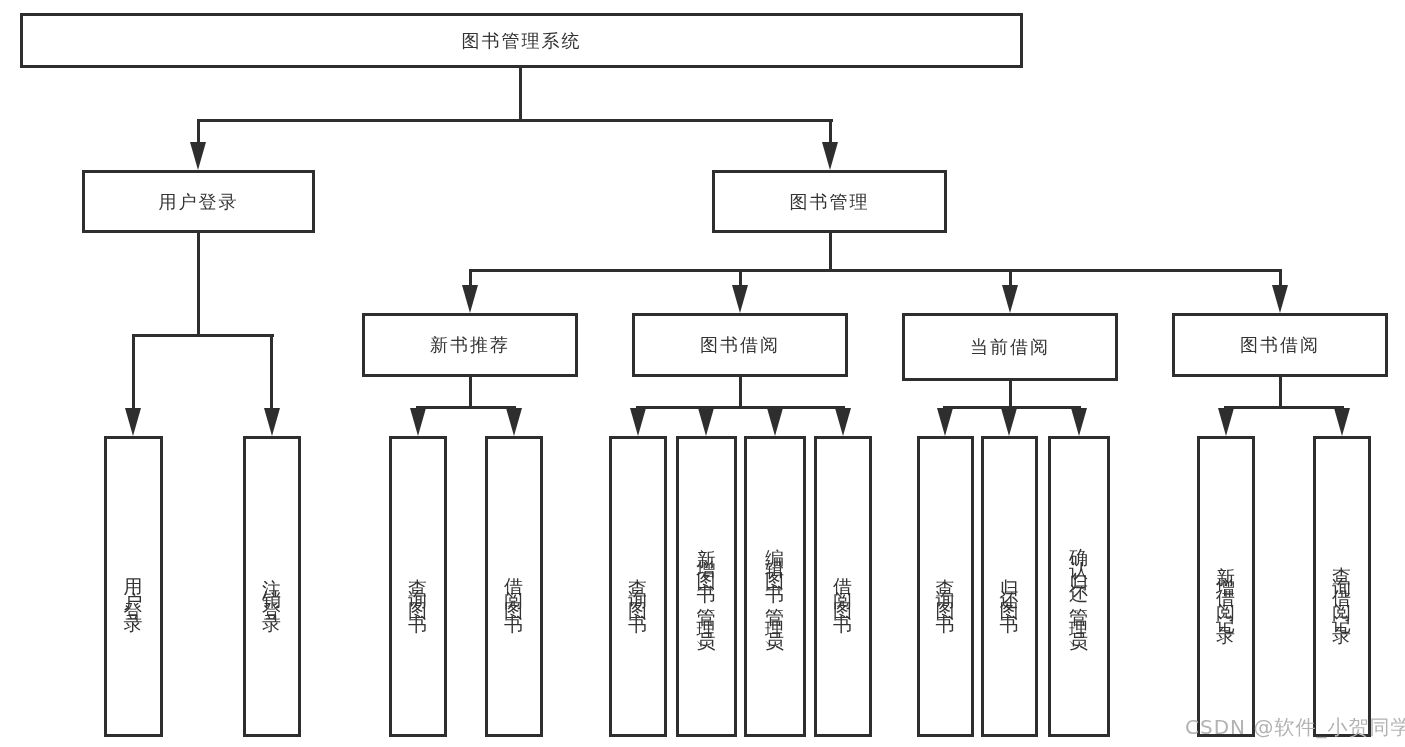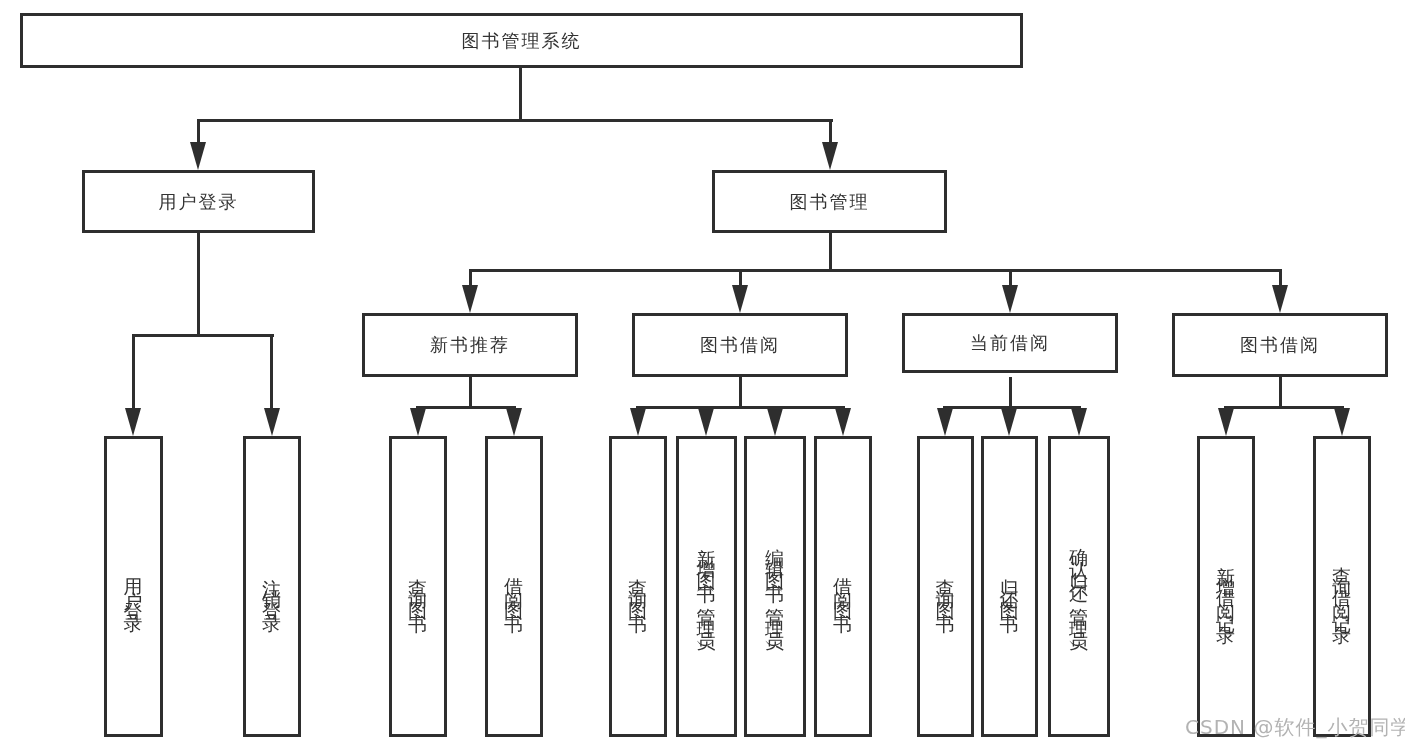--- a/index.html
+++ b/index.html
@@ -81,21 +81,21 @@
   </div>
 
   <div class="hbox" style="left:362px;top:313px;width:216px;height:64px;">
     <span>新书推荐</span>
   </div>
 
   <div class="hbox" style="left:632px;top:313px;width:216px;height:64px;">
     <span>图书借阅</span>
   </div>
 
-  <div class="hbox" style="left:902px;top:313px;width:216px;height:60px;">
+  <div class="hbox" style="left:902px;top:313px;width:216px;height:68px;">
     <span>当前借阅</span>
   </div>
 
   <div class="hbox" style="left:1172px;top:313px;width:216px;height:64px;">
     <span>图书借阅</span>
   </div>
 
   <div class="vbox" style="left:104px;top:436px;width:59px;height:301px;">
     <span class="vtext">用户登录</span>
   </div>

